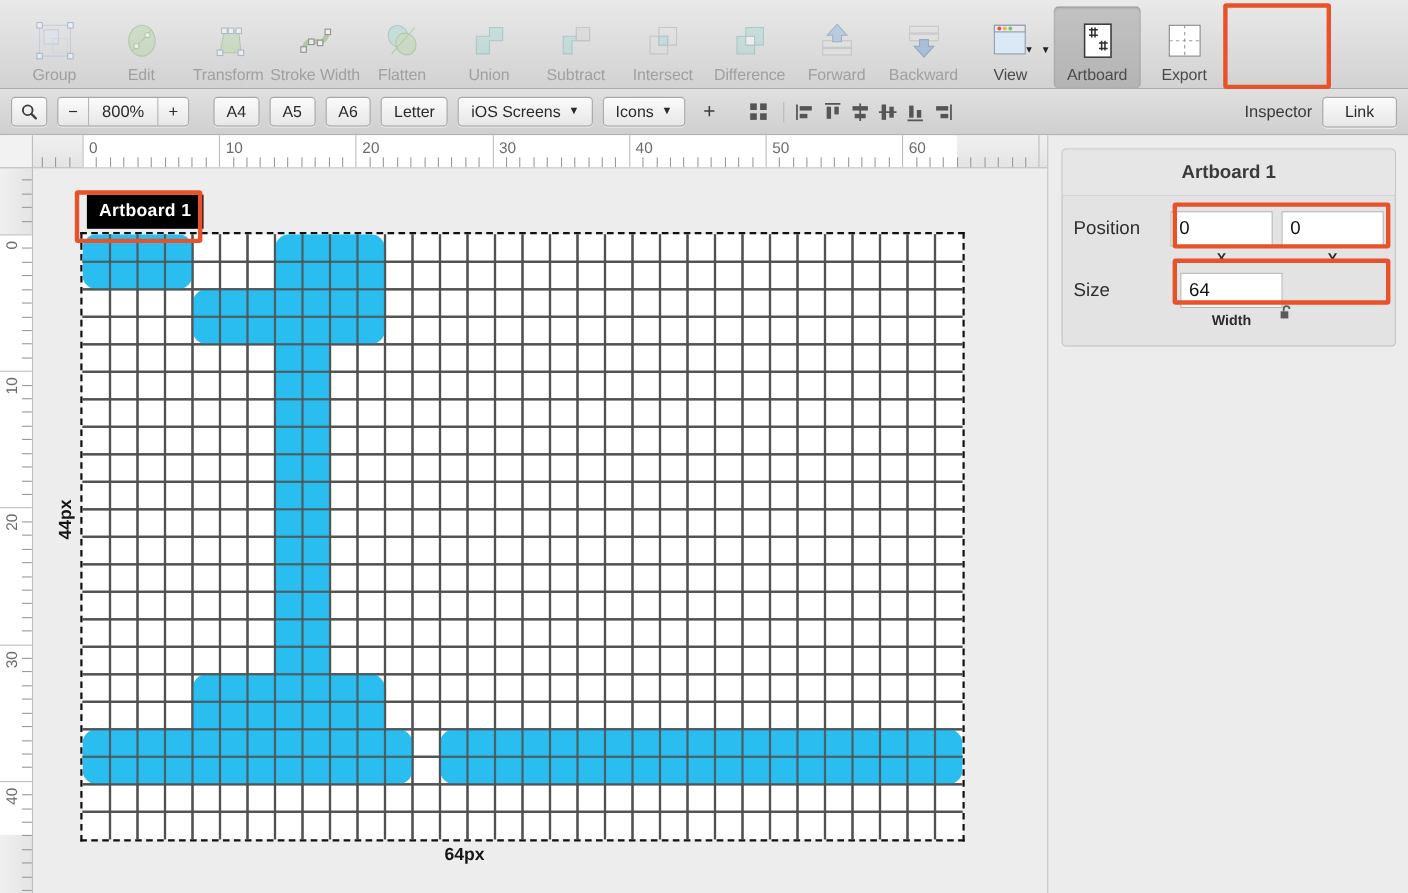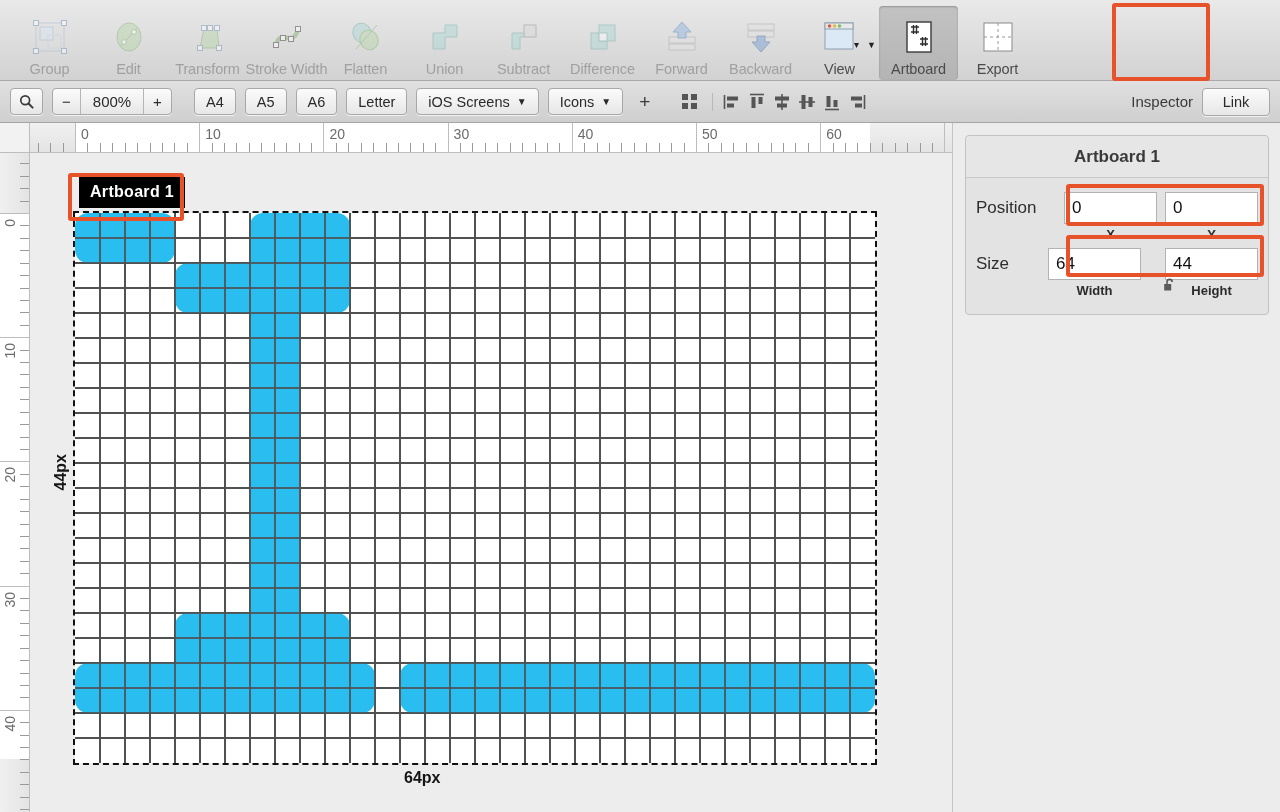--- a/index.html
+++ b/index.html
@@ -178,20 +178,30 @@
       </div>
       <div class="tbtn dim">
         <span class="glyph">
           <svg width="44" height="44" viewBox="0 0 44 44">
             <rect x="22" y="10" width="12" height="12" fill="#d8d8d8" stroke="#a5a5a5"></rect>
       <path d="M10 18 h12 v4 h-4 v12 h-8 z" fill="#a9d8d4" stroke="#6faba6"></path>
       <path d="M22 10 h12 v12 h-12 z" fill="none" stroke="#a5a5a5"></path>
           </svg>
         </span>
     <span class="lbl">Subtract</span>
+      </div>
+      <div class="tbtn dim">
+        <span class="glyph">
+          <svg width="44" height="44" viewBox="0 0 44 44">
+            <rect x="10" y="18" width="16" height="16" fill="none" stroke="#a5a5a5"></rect>
+      <rect x="18" y="10" width="16" height="16" fill="none" stroke="#a5a5a5"></rect>
+      <rect x="18" y="18" width="8" height="8" fill="#a9d8d4" stroke="#6faba6"></rect>
+          </svg>
+        </span>
+    <span class="lbl">Intersect</span>
       </div>
       <div class="tbtn dim">
         <span class="glyph">
           <svg width="44" height="44" viewBox="0 0 44 44">
             <rect x="10" y="18" width="16" height="16" fill="#a9d8d4" stroke="#6faba6"></rect>
       <rect x="18" y="10" width="16" height="16" fill="#a9d8d4" stroke="#6faba6"></rect>
       <rect x="18" y="18" width="8" height="8" fill="#fff" stroke="#6faba6"></rect>
           </svg>
         </span>
     <span class="lbl">Difference</span>
@@ -961,29 +971,25 @@
             </div>
             <div>
               <div class="ifield">0</div>
               <div class="subl" style="margin-top:3px">Y</div>
             </div>
           </div>
         </div>
 
         <div class="irow" style="margin-top:6px">
           <div class="irow-lbl">Size</div>
-          <div style="display:flex;gap:24px">
+          <div style="display:flex;gap:8px">
             <div>
               <div class="ifield">64</div>
               <div class="subl" style="margin-top:3px">Width</div>
             </div>
-            <div>
-              <div class="ifield">44</div>
-              <div class="subl" style="margin-top:3px">Height</div>
-            </div>
           </div>
         </div>
 
         <div style="position:absolute; left:197px; bottom:18px;">
           <svg width="13" height="14" viewBox="0 0 13 14">
             <path d="M4 6 V4 a2.6 2.6 0 0 1 5.2 0" fill="none" stroke="#5a5a5a" stroke-width="1.6"></path>
             <rect x="1.2" y="6" width="7" height="6.5" fill="#5a5a5a"></rect>
           </svg>
         </div>
       </div>

